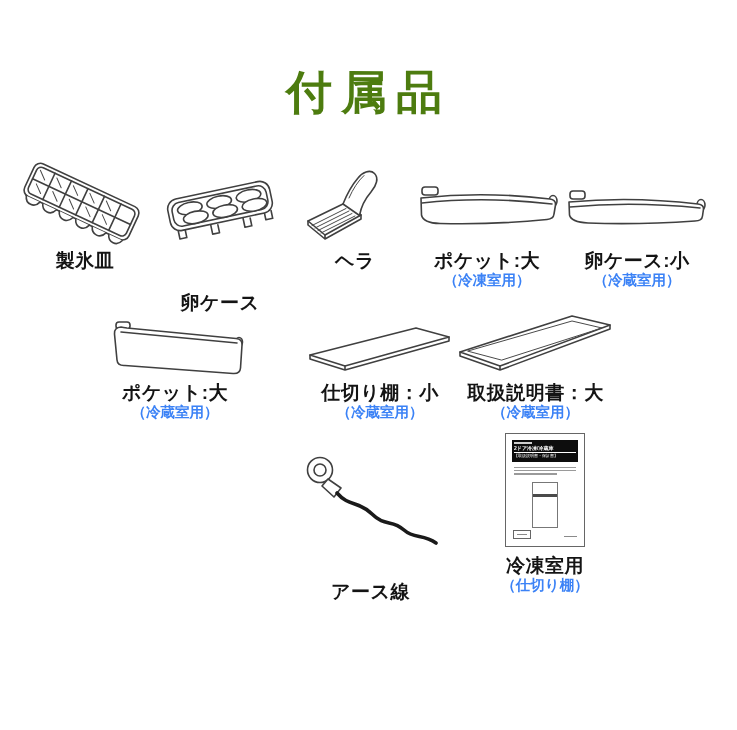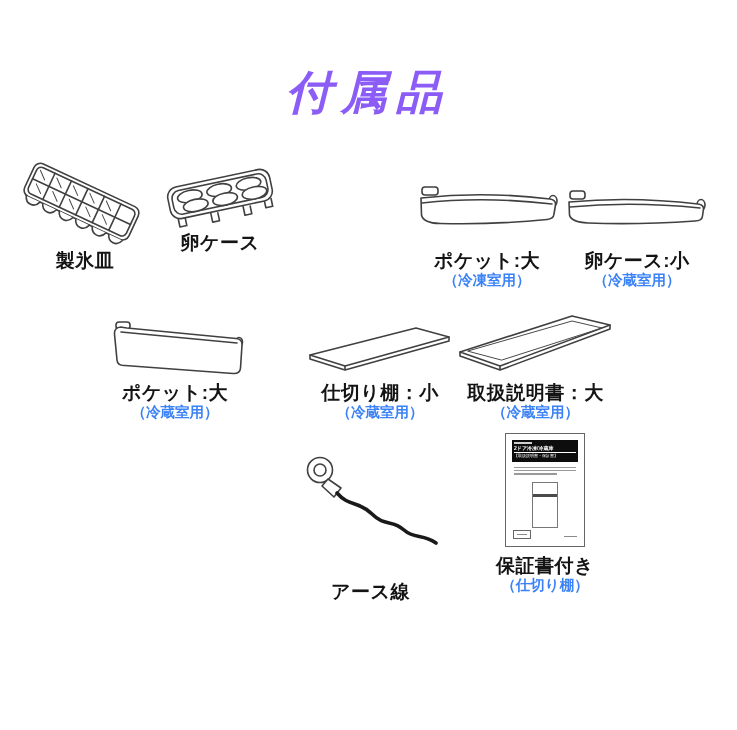--- a/index.html
+++ b/index.html
@@ -1,33 +1,33 @@
 <!DOCTYPE html>
 <html><head>
 <meta charset="utf-8">
 <style>
   html,body{margin:0;padding:0;background:#fff;}
   .canvas{position:relative;width:737px;height:730px;background:#ffffff;overflow:hidden;
           font-family:"Liberation Sans","DejaVu Sans",sans-serif;color:#111;}
   .page-title{position:absolute;left:0;right:0;top:62px;text-align:center;
-              font-size:46px;font-weight:800;letter-spacing:9px;color:#8b5cf6;font-style:italic;}
+              font-size:46px;font-weight:800;letter-spacing:9px;color:#4d7c0f;}
   .item{position:absolute;display:flex;flex-direction:column;align-items:center;}
   .art{display:flex;align-items:flex-end;justify-content:center;width:100%;}
   .label{font-size:19px;font-weight:800;text-align:center;color:#141414;
          letter-spacing:0.5px;line-height:1.15;margin-top:2px;white-space:nowrap;}
   .sub{font-size:14.5px;font-weight:800;text-align:center;color:#3b82f6;
        line-height:1.2;white-space:nowrap;}
   svg{display:block;}
   .ln{fill:none;stroke:#404040;stroke-width:1.6;stroke-linejoin:round;stroke-linecap:round;}
   .lnw{fill:#ffffff;stroke:#404040;stroke-width:1.6;stroke-linejoin:round;stroke-linecap:round;}
   .thin{fill:none;stroke:#4a4a4a;stroke-width:1;stroke-linecap:round;}
 
   
   #it-ice{left:10px;top:158px;width:150px;}
-  #it-egg{left:160px;top:152px;width:120px;}
+  #it-egg{left:160px;top:164px;width:120px;gap:48px;}
   #it-spa{left:300px;top:165px;width:110px;}
   #it-pkf{left:412px;top:178px;width:150px;}
   #it-pks{left:562px;top:178px;width:150px;}
   #it-pkl{left:100px;top:318px;width:150px;}
   #it-shs{left:300px;top:318px;width:160px;}
   #it-shl{left:453px;top:308px;width:165px;}
   #it-fc {left:112px;top:453px;width:150px;}
   #it-ew {left:293px;top:453px;width:155px;gap:26px;}
   #it-man{left:465px;top:433px;width:160px;}
   #it-man .label{margin-top:8px;}
@@ -106,20 +106,35 @@
           <ellipse class="ln" cx="90" cy="38" rx="12.5" ry="6"></ellipse>
           <ellipse class="lnw" cx="34" cy="48" rx="12.5" ry="6"></ellipse>
           <ellipse class="lnw" cx="64" cy="48" rx="12.5" ry="6"></ellipse>
           <ellipse class="lnw" cx="94" cy="48" rx="12.5" ry="6"></ellipse>
         </g>
       </svg>
     </div>
     <div class="label">卵ケース</div>
   </div>
 
+  <div class="item" id="it-spa">
+    <div class="art" style="height:83px">
+      <svg width="110" height="83" viewBox="0 0 110 83">
+        <path class="lnw" d="M8,56 L45,38 L61,50 L25,70 Z"></path>
+        <path class="ln" d="M8,56 L8,60 L25,74 L25,70 M25,74 L61,54 L61,50"></path>
+        <line class="thin" x1="12" y1="60.5" x2="46" y2="43.5"></line>
+        <line class="thin" x1="15" y1="63" x2="49" y2="46"></line>
+        <line class="thin" x1="18" y1="65.5" x2="52" y2="48.5"></line>
+        <line class="thin" x1="21" y1="68" x2="55" y2="51"></line>
+        <path class="lnw" d="M43,39 C47,29 52,20 58,13 C62,7.5 70,4 74.5,8.5 C79,13 76.5,20.5 71,27 C65,34 61,42 59.5,50.5 L43,39 Z"></path>
+        <path class="thin" d="M49,33 C53,24 58,16 64,10.5"></path>
+      </svg>
+    </div>
+    <div class="label">ヘラ</div>
+  </div>
 
   <div class="item" id="it-pkf">
     <div class="art" style="height:70px">
       <svg width="150" height="70" viewBox="0 0 150 70">
         <rect class="lnw" x="10" y="9" width="16" height="8" rx="3"></rect>
         <ellipse class="lnw" cx="141" cy="23" rx="4" ry="5.5"></ellipse>
         <path class="lnw" d="M9,20 Q72,13 138,21 Q144,22 143.5,27 L142,36 Q141.5,41 135,41.5 Q78,47 28,45.5 Q11,45 9.5,37 Z"></path>
         <path class="ln" d="M10,25 Q72,18 140,26"></path>
       </svg>
     </div>
@@ -203,17 +218,17 @@
         <div class="m-pline" style="width:70%"></div>
       </div>
       <div class="m-fridge">
         <div class="m-fr-top"></div>
       </div>
       <div class="m-box">
         <div class="m-box-bar"></div>
       </div>
       <div class="m-dash"></div>
     </div>
-    <div class="label">保証書付き</div>
+    <div class="label">冷凍室用</div>
     <div class="sub">（仕切り棚）</div>
   </div>
 
 </div>
 
 </body></html>

